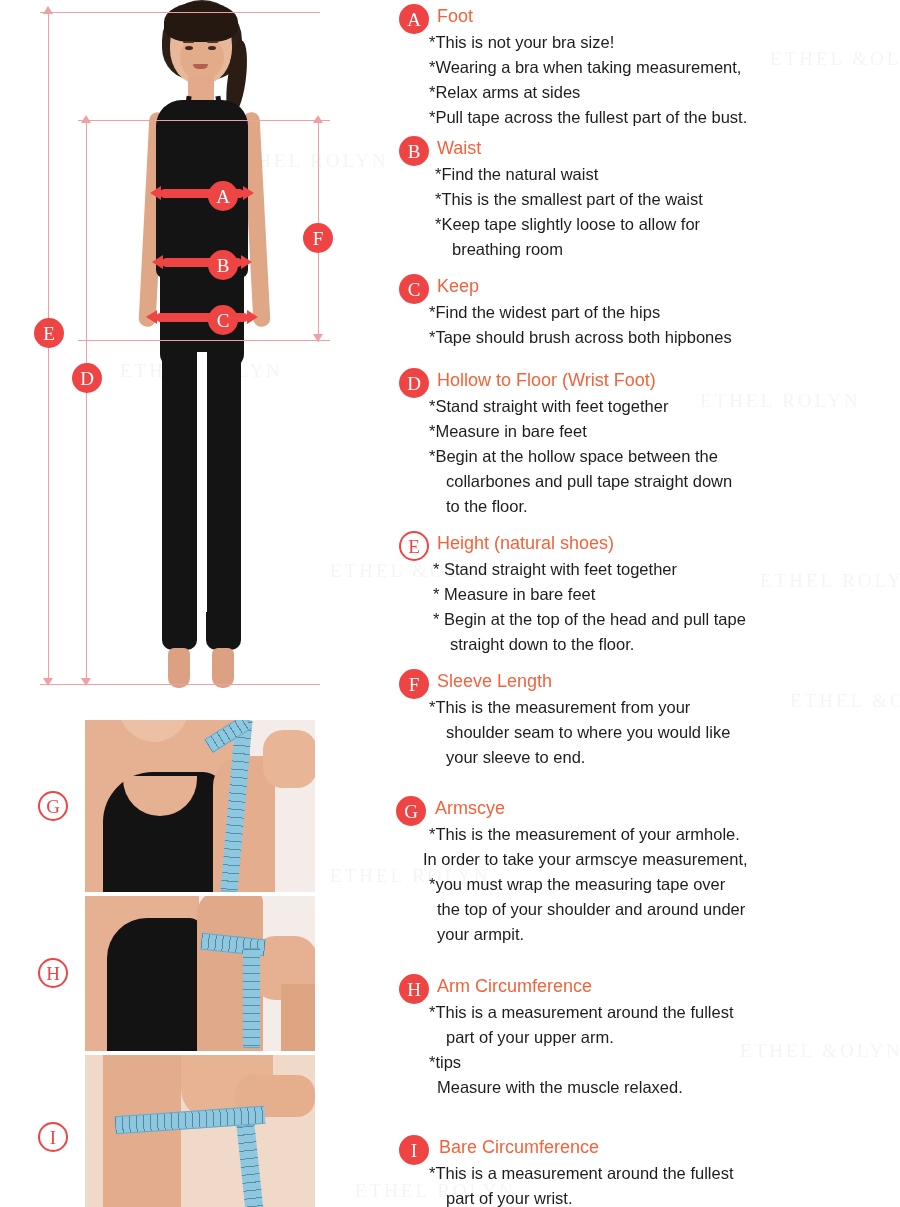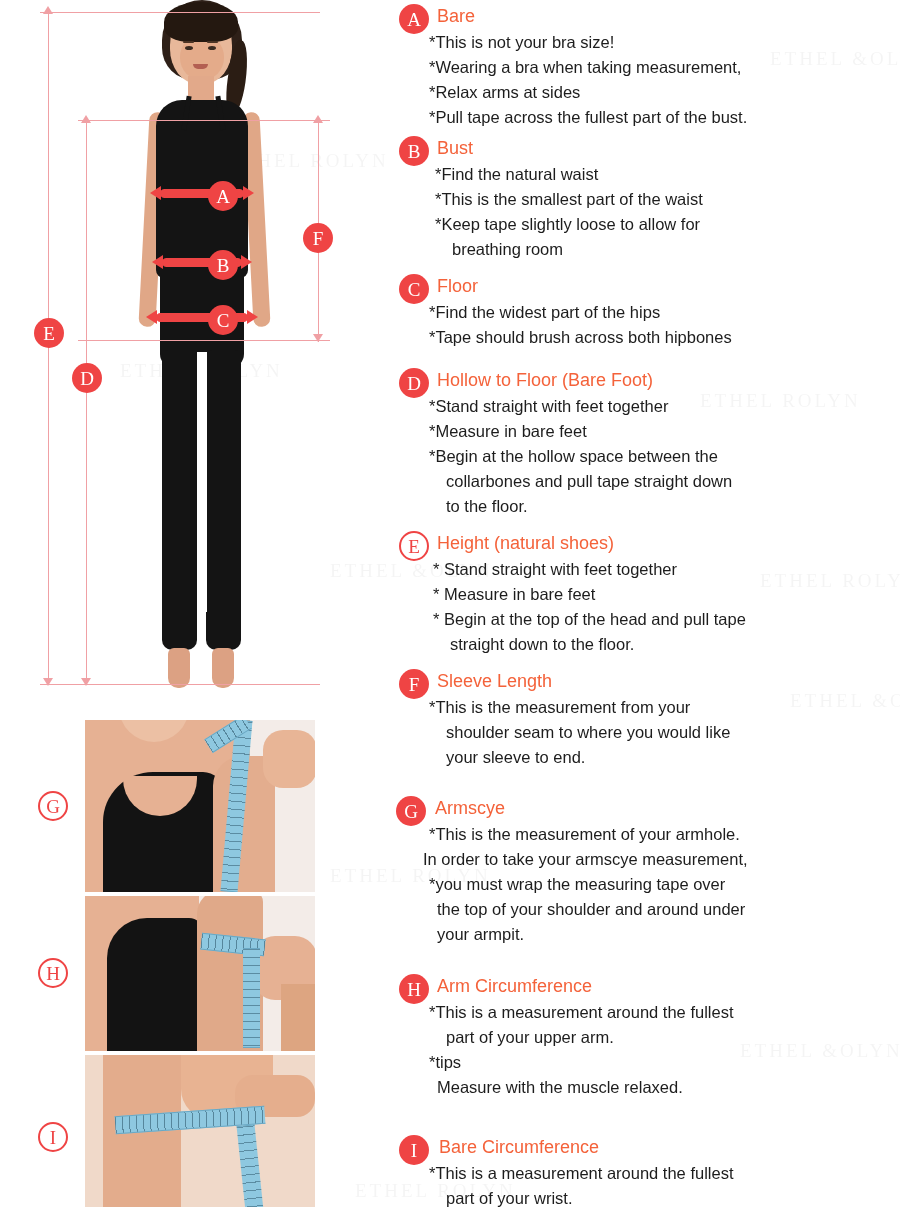--- a/index.html
+++ b/index.html
@@ -463,52 +463,52 @@
           <div class="ticks" style="background:repeating-linear-gradient(to bottom, rgba(40,80,100,0.5) 0px, rgba(40,80,100,0.5) 1px, transparent 1px, transparent 8px);"></div>
         </div>
     </div>
     <div class="badge-outline" style="left:38px; top:1122px;">I</div>
   </div>
 
   <div class="right-col">
 
     <div class="entry" style="top:4px;">
       <div class="badge" style="position:absolute; left:14px; top:0;">A</div>
-      <div class="entry-title">Bare</div>
+      <div class="entry-title">Foot</div>
       <div class="entry-lines">
         <div>*This is not your bra size!</div>
         <div>*Wearing a bra when taking measurement,</div>
         <div>*Relax arms at sides</div>
         <div>*Pull tape across the fullest part of the bust.</div>
       </div>
     </div>
 
     <div class="entry" style="top:136px;">
       <div class="badge" style="position:absolute; left:14px; top:0;">B</div>
-      <div class="entry-title">Bust</div>
+      <div class="entry-title">Waist</div>
       <div class="entry-lines" style="left:50px;">
         <div>*Find the natural waist</div>
         <div>*This is the smallest part of the waist</div>
         <div>*Keep tape slightly loose to allow for</div>
         <div class="ind2">breathing room</div>
       </div>
     </div>
 
     <div class="entry" style="top:274px;">
       <div class="badge" style="position:absolute; left:14px; top:0;">C</div>
-      <div class="entry-title">Floor</div>
+      <div class="entry-title">Keep</div>
       <div class="entry-lines">
         <div>*Find the widest part of the hips</div>
         <div>*Tape should brush across both hipbones</div>
       </div>
     </div>
 
     <div class="entry" style="top:368px;">
       <div class="badge" style="position:absolute; left:14px; top:0;">D</div>
-      <div class="entry-title">Hollow to Floor (Bare Foot)</div>
+      <div class="entry-title">Hollow to Floor (Wrist Foot)</div>
       <div class="entry-lines">
         <div>*Stand straight with feet together</div>
         <div>*Measure in bare feet</div>
         <div>*Begin at the hollow space between the</div>
         <div class="ind2">collarbones and pull tape straight down</div>
         <div class="ind2">to the floor.</div>
       </div>
     </div>
 
     <div class="entry" style="top:531px;">

